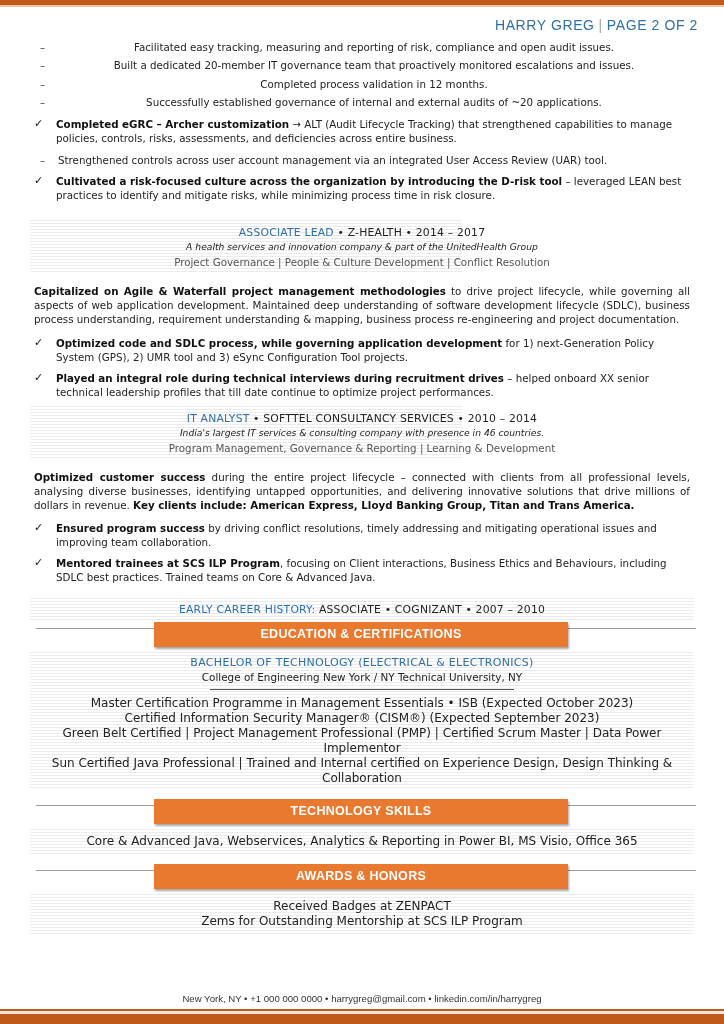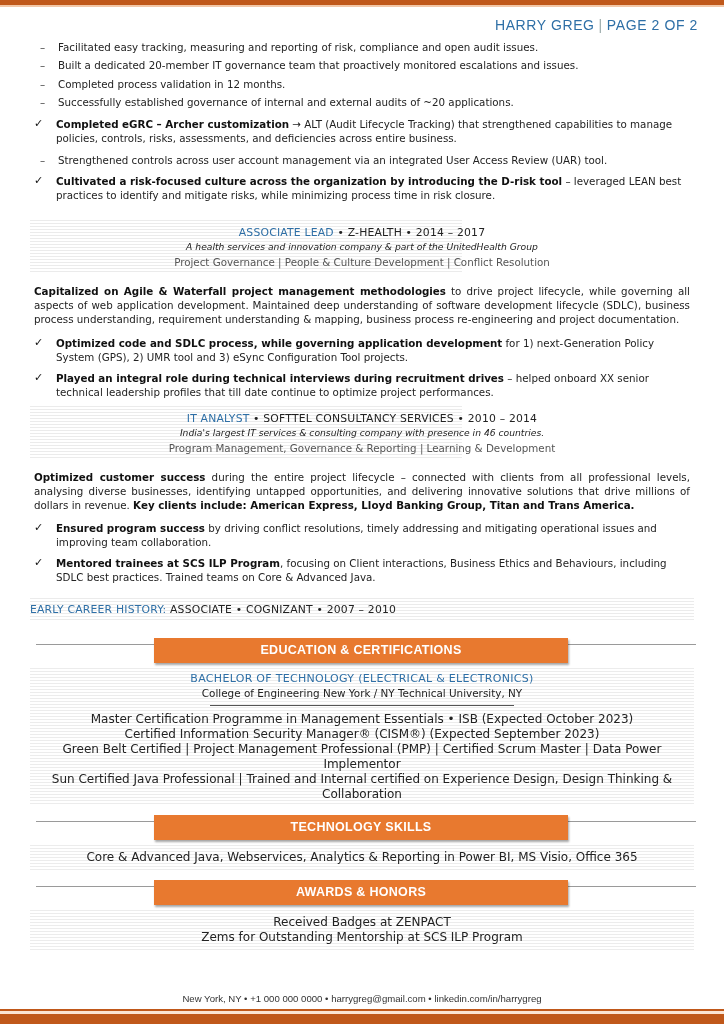--- a/index.html
+++ b/index.html
@@ -17,21 +17,21 @@
   .page-header {
     position: absolute; right: 26px; top: 17px;
     font-family: "Liberation Sans", sans-serif; font-size: 14px; letter-spacing: 0.6px;
     color: #2e6fa6;
   }
   .page-header .sep { color: #9aa; margin: 0 4px; }
 
   .content { position: absolute; left: 34px; top: 40px; width: 656px; font-size: 10.3px; line-height: 14px; }
 
   .dash-list { list-style: none; margin: 0; padding: 0 0 0 0; }
-  .dash-list li { position: relative; padding-left: 24px; margin-bottom: 4.3px; }
+  .dash-list li { position: relative; padding-left: 24px; margin-bottom: 4.3px; text-align: center; }
   .dash-list li::before { content: "–"; position: absolute; left: 6px; top: 0; color: #444; }
   .check-item { position: relative; padding-left: 22px; margin: 6px 0 7px 0; }
   .check-item .check { position: absolute; left: 0; top: 0; font-size: 11px; color: #111; }
   .check-item b { font-weight: bold; color: #111; }
   .sub-dash { list-style: none; margin: 8px 0 0 0; padding: 0; }
   .sub-dash li { position: relative; padding-left: 24px; margin-bottom: 4.3px; margin-left: -22px; }
   .sub-dash li::before { content: "–"; position: absolute; left: 6px; top: 0; color: #444; }
 
   .role-band {
     position: relative; margin: 14px 0 10px -4px; width: 432px; left: 0;
@@ -41,21 +41,21 @@
   .role-band .inner { width: 664px; text-align: center; position: relative; }
   .role-line { font-size: 10.8px; line-height: 15px; color: #222; letter-spacing: 0.2px; }
   .role-line .title { color: #2e6fa6; font-weight: normal; }
   .role-desc { font-size: 9.2px; font-style: italic; line-height: 14px; color: #222; }
   .role-focus { font-size: 10.3px; line-height: 16px; color: #555; }
 
   .para { text-align: justify; line-height: 14.2px; margin: 4px 0 0 0; }
   .para b { color: #111; }
 
   .early-band {
-    margin: 14px 0 0 -4px; width: 664px; padding: 5px 0; 
+    margin: 14px 0 0 -4px; width: 664px; padding: 5px 0; text-align: center;
     background-image: repeating-linear-gradient(to bottom, #ebebeb 0px, #ebebeb 1px, #ffffff 1px, #ffffff 3px);
     font-size: 10.8px; letter-spacing: 0.2px;
   }
   .early-band .title { color: #2e6fa6; }
 
   .section-head { position: relative; height: 26px; margin: 12px 0 0 0; }
   .section-head .line { position: absolute; left: 2px; right: -6px; top: 6px; height: 1px; background: #9a9a9a; }
   .section-head .tab {
     position: absolute; left: 120px; width: 414px; top: 0; height: 25px;
     background: #e8792f; color: #fff; text-align: center;
@@ -146,21 +146,21 @@
 
   <div class="check-item">
     <span class="check">✓</span>
     <b>Mentored trainees at SCS ILP Program</b><span>, focusing on Client interactions, Business Ethics and Behaviours, including SDLC best practices. Trained teams on Core &amp; Advanced Java.</span>
   </div>
 
   <div class="early-band">
     <span class="title">EARLY CAREER HISTORY:</span><span> ASSOCIATE • COGNIZANT • 2007 – 2010</span>
   </div>
 
-  <div class="section-head" style="margin-top:16px;">
+  <div class="section-head" style="margin-top:0;">
     <div class="line"></div>
     <div class="tab">EDUCATION &amp; CERTIFICATIONS</div>
   </div>
   <div class="striped-block">
     <div class="degree">BACHELOR OF TECHNOLOGY (ELECTRICAL &amp; ELECTRONICS)</div>
     <div class="college">College of Engineering New York / NY Technical University, NY</div>
     <div class="rule"></div>
     <div class="cert">Master Certification Programme in Management Essentials • ISB (Expected October 2023)</div>
     <div class="cert">Certified Information Security Manager® (CISM®) (Expected September 2023)</div>
     <div class="cert">Green Belt Certified | Project Management Professional (PMP) | Certified Scrum Master | Data Power Implementor</div>

